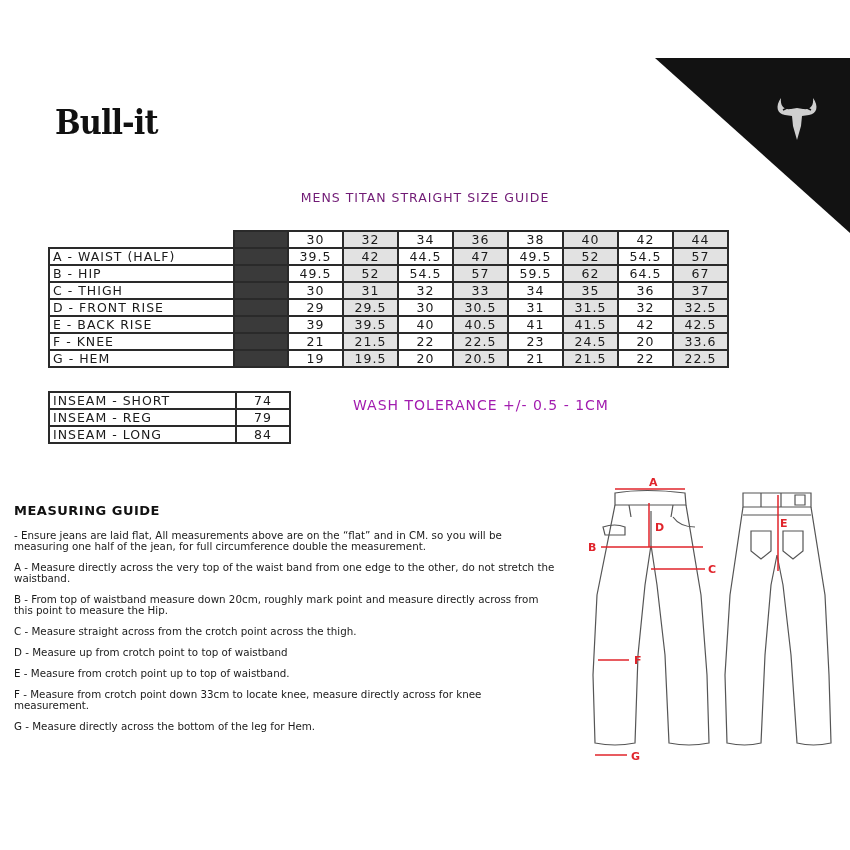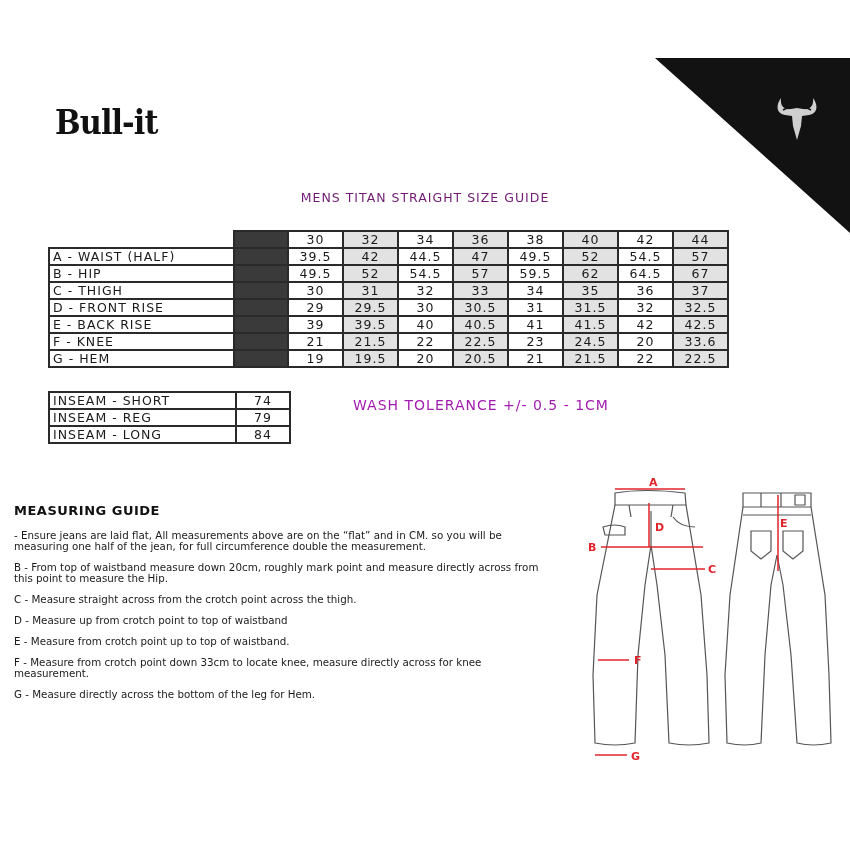--- a/index.html
+++ b/index.html
@@ -174,20 +174,21 @@
     <td class="val">84</td>
   </tr>
 </tbody>
   </table>
 
 <div class="wash">WASH TOLERANCE +/- 0.5 - 1CM</div>
 
 <div class="guide-title">MEASURING GUIDE</div>
 <div class="guide-text">
   <p>- Ensure jeans are laid flat, All measurements above are on the “flat” and in CM. so you will be measuring one half of the jean, for full circumference double the measurement.</p>
+  <p>A - Measure directly across the very top of the waist band from one edge to the other, do not stretch the waistband.</p>
   <p>B - From top of waistband measure down 20cm, roughly mark point and measure directly across from this point to measure the Hip.</p>
   <p>C - Measure straight across from the crotch point across the thigh.</p>
   <p>D - Measure up from crotch point to top of waistband</p>
   <p>E - Measure from crotch point up to top of waistband.</p>
   <p>F - Measure from crotch point down 33cm to locate knee, measure directly across for knee measurement.</p>
   <p>G - Measure directly across the bottom of the leg for Hem.</p>
 </div>
 
 <svg class="jeans" viewBox="0 0 265 290">
   <g fill="none" stroke="#555" stroke-width="1.2">

